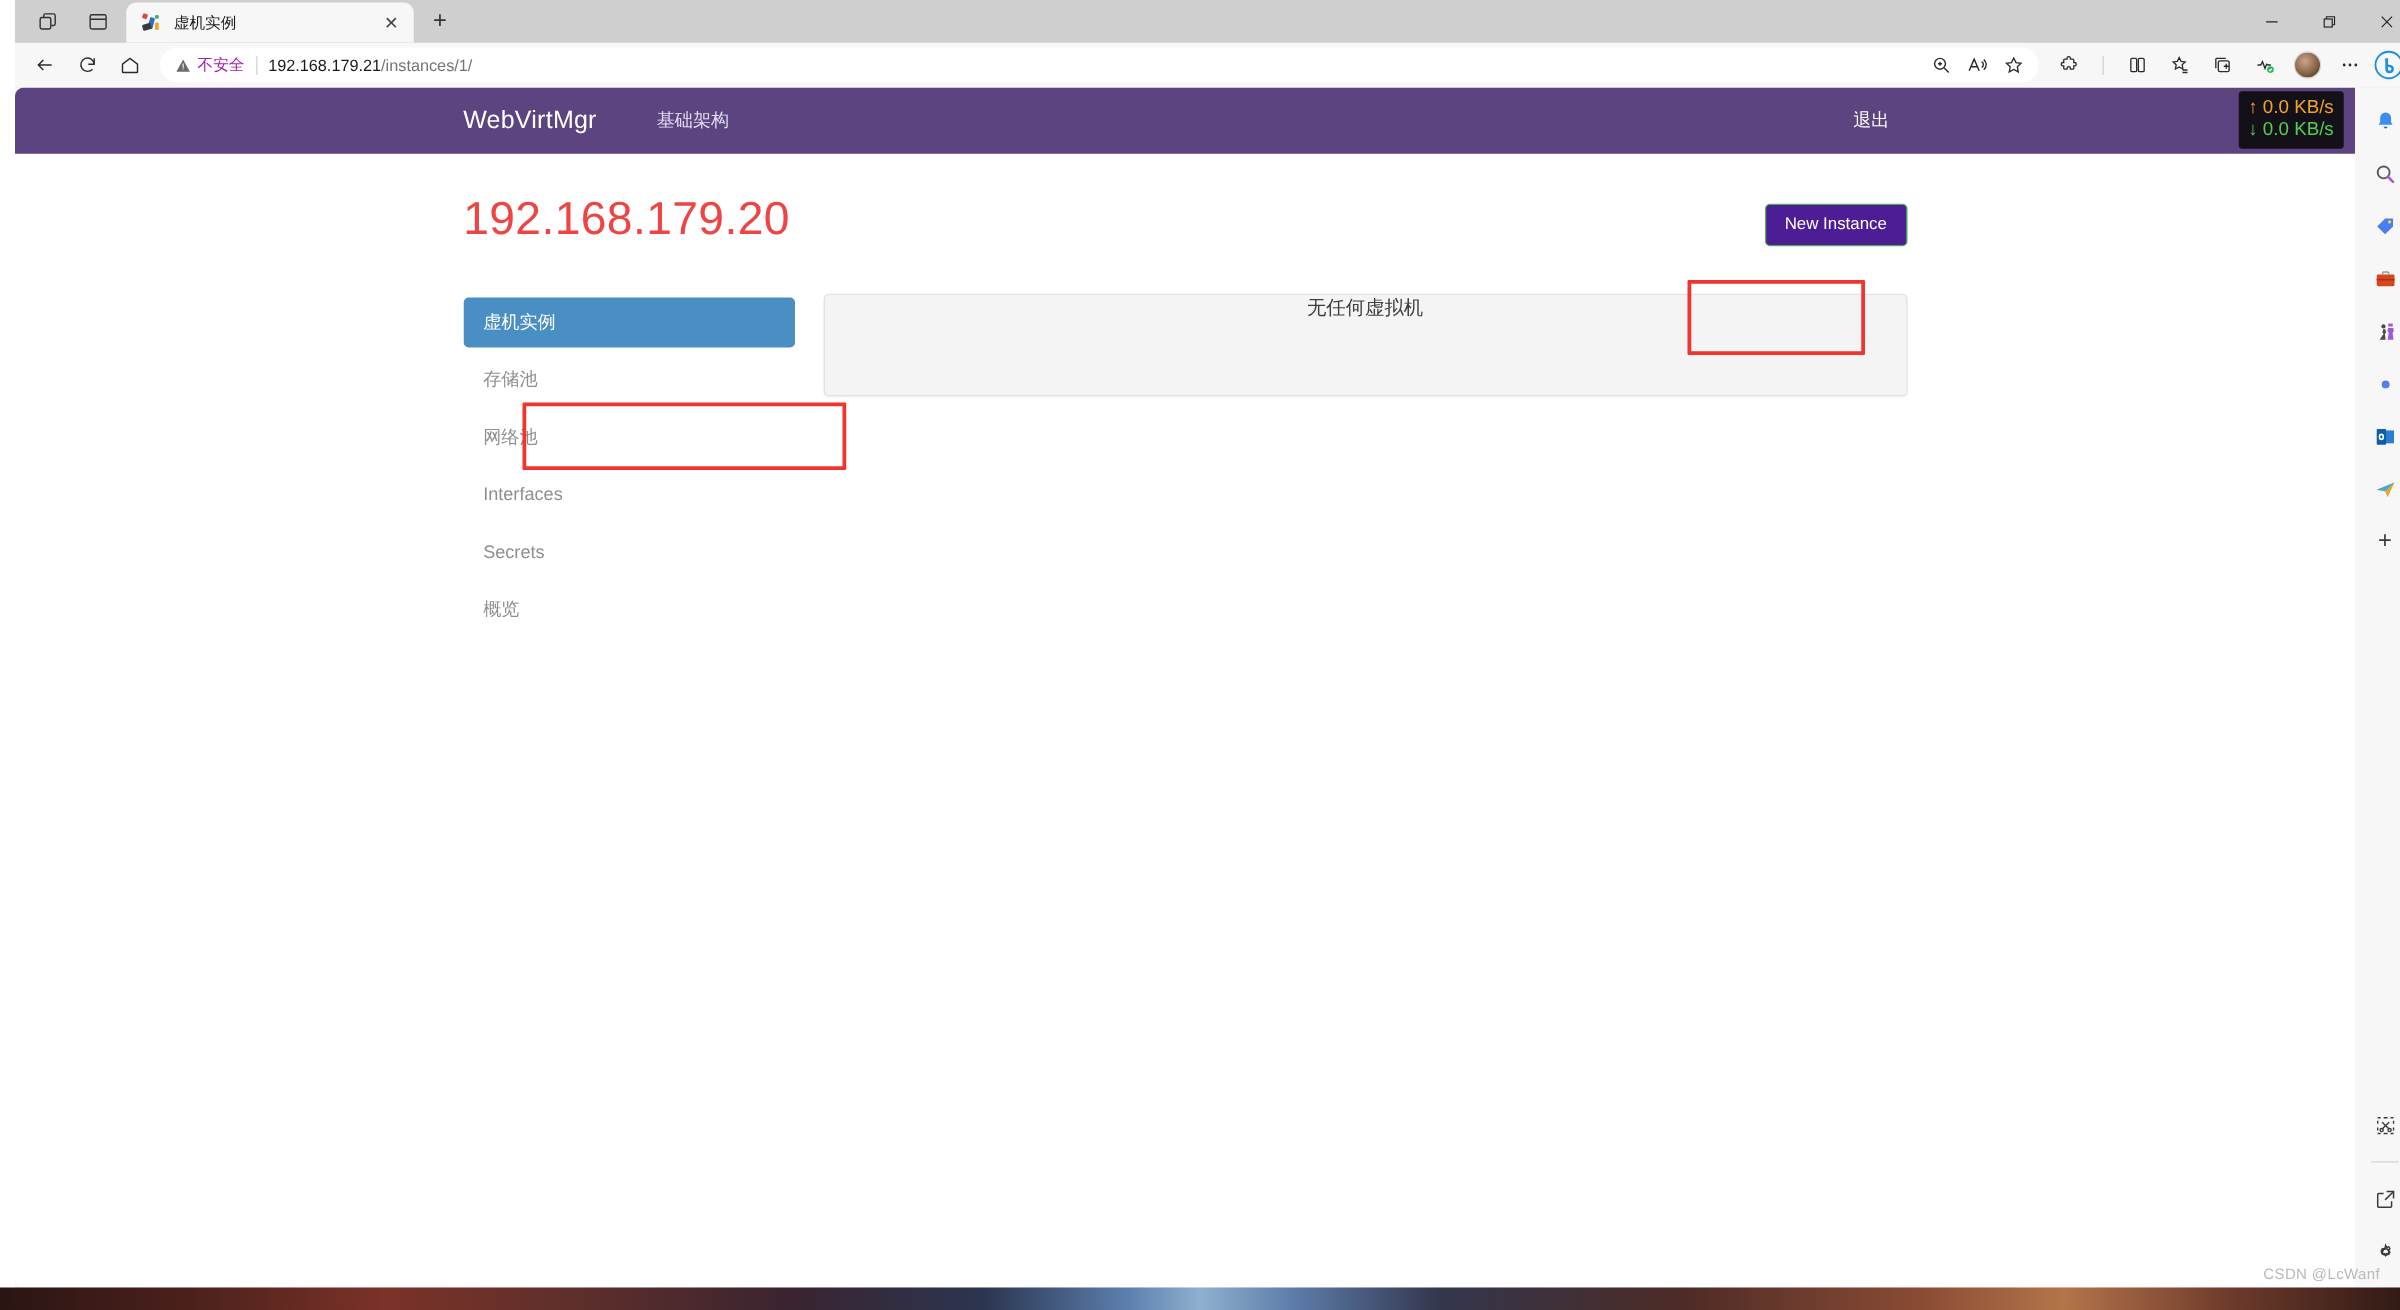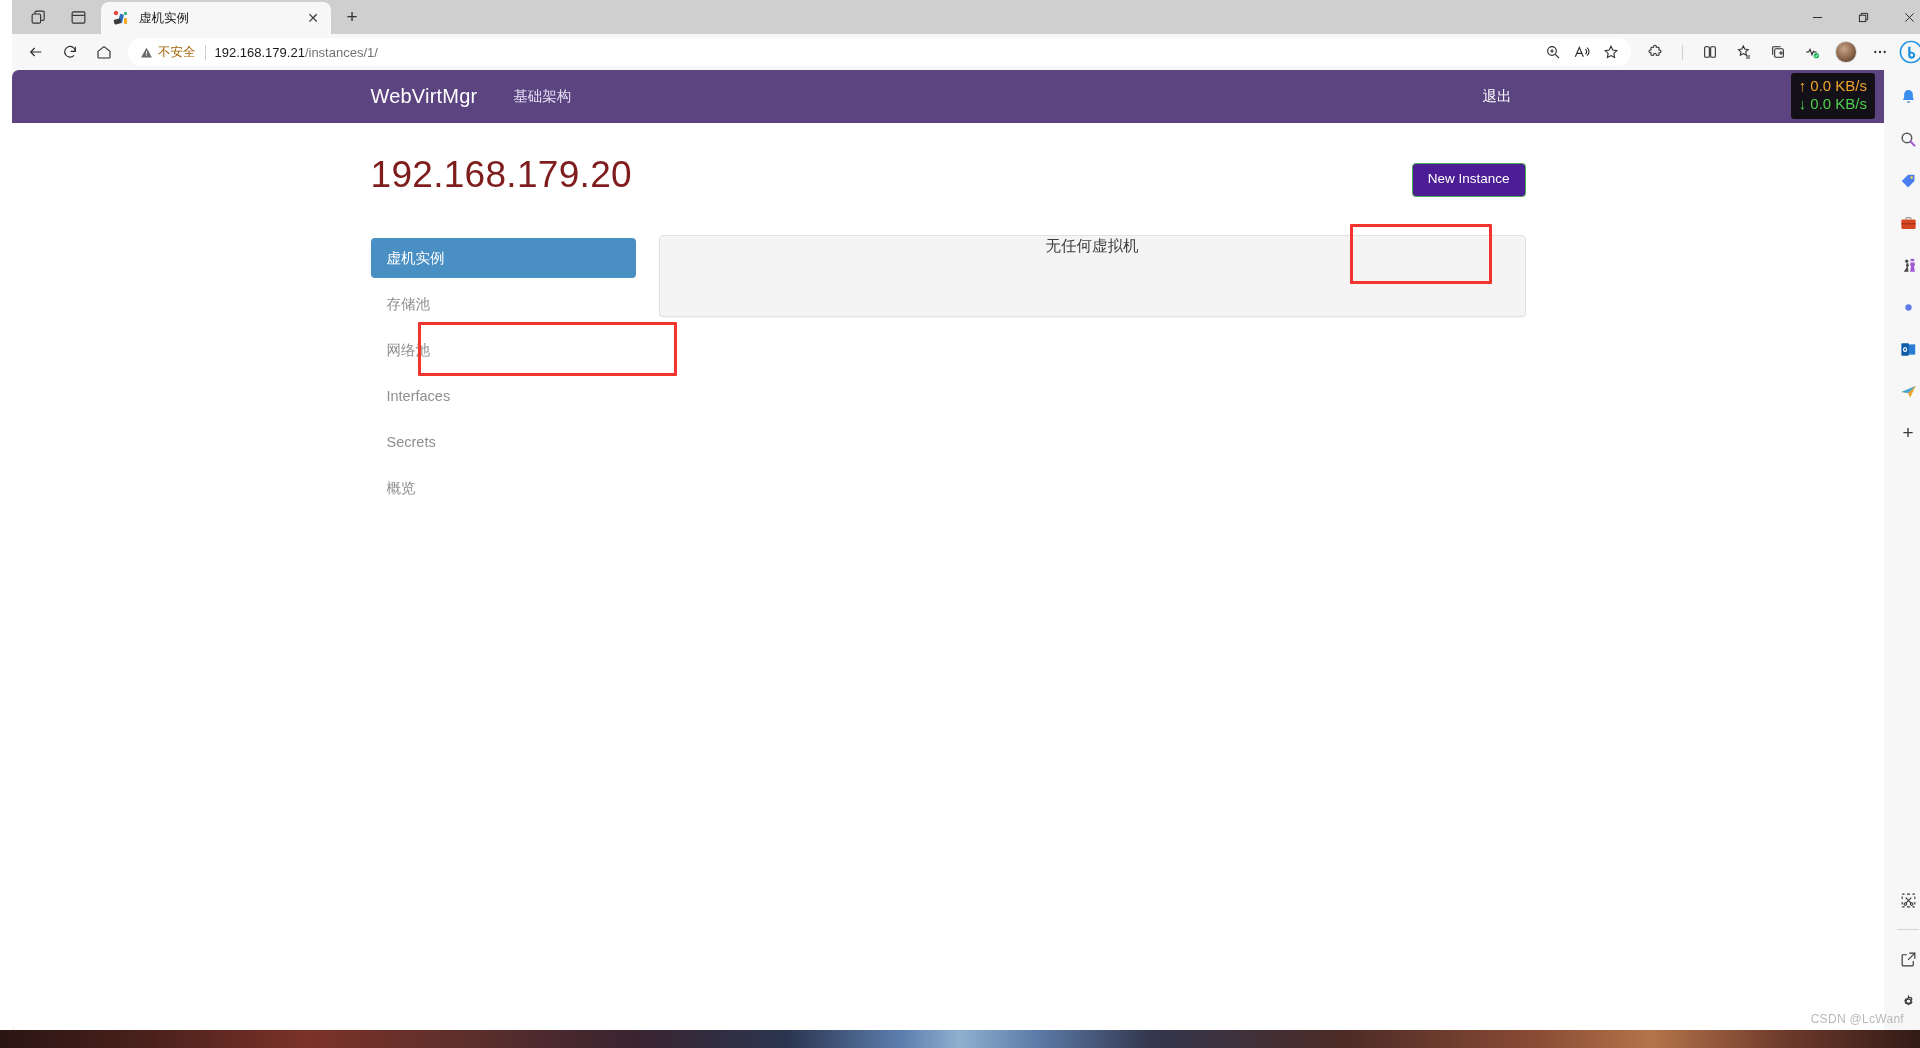--- a/index.html
+++ b/index.html
@@ -105,21 +105,21 @@
     background: #ffffff;
     border-radius: 14px;
     display: flex;
     align-items: center;
     padding: 0 6px 0 12px;
     margin: 0 6px;
     min-width: 0;
   }
   .warn-wrap { display: flex; align-items: center; gap: 5px; flex: 0 0 auto; }
   .warn-tri { width: 13px; height: 13px; color: #5c5c5c; display: flex; }
-  .warn-text { font-size: 12.5px; color: #a16207; white-space: nowrap; text-align: right; }
+  .warn-text { font-size: 12.5px; color: #a21caf; white-space: nowrap; text-align: right; }
   .omni-divider { width: 1px; height: 15px; background: #cfcfcf; margin: 0 9px; flex: 0 0 auto; }
   .omni-url { font-size: 13px; color: #1a1a1a; white-space: nowrap; }
   .omni-url .dim { color: #737373; }
   .omni-right { margin-left: auto; display: flex; align-items: center; gap: 1px; }
   .omni-right .tb-icon { width: 28px; height: 24px; }
   .tb-avatar {
     width: 22px; height: 22px; border-radius: 50%;
     background: radial-gradient(circle at 40% 35%, #caa489 0%, #8a6448 55%, #3b2a1f 100%);
     flex: 0 0 auto; margin: 0 5px;
     border: 1px solid #d6d6d6;
@@ -153,20 +153,21 @@
     display: flex;
     align-items: center;
     position: relative;
   }
   .nav-inner {
     width: 1155px;
     margin: 0 auto;
     display: flex;
     align-items: center;
     height: 53px;
+    gap: 12px;
   }
   .nav-brand {
     font-size: 20px; color: #ffffff;
     letter-spacing: .2px;
     padding-right: 22px;
   }
   .nav-link {
     font-size: 14.5px; color: #e4ddf2;
     padding: 0 14px;
   }
@@ -192,21 +193,21 @@
     position: relative;
   }
 
   .page-head {
     display: flex;
     align-items: flex-start;
     padding-top: 31px;
   }
   .page-title {
     font-size: 37px;
-    color: #7f1d1d;
+    color: #ef4444;
     font-weight: normal;
     line-height: 1.12;
     letter-spacing: .3px;
   }
   .head-actions { margin-left: auto; padding-top: 9px; position: relative; }
   .btn-new-instance {
     background: #4c1d95;
     border: 1px solid #4cae4c;
     color: #ffffff;
     font-size: 13.5px;

